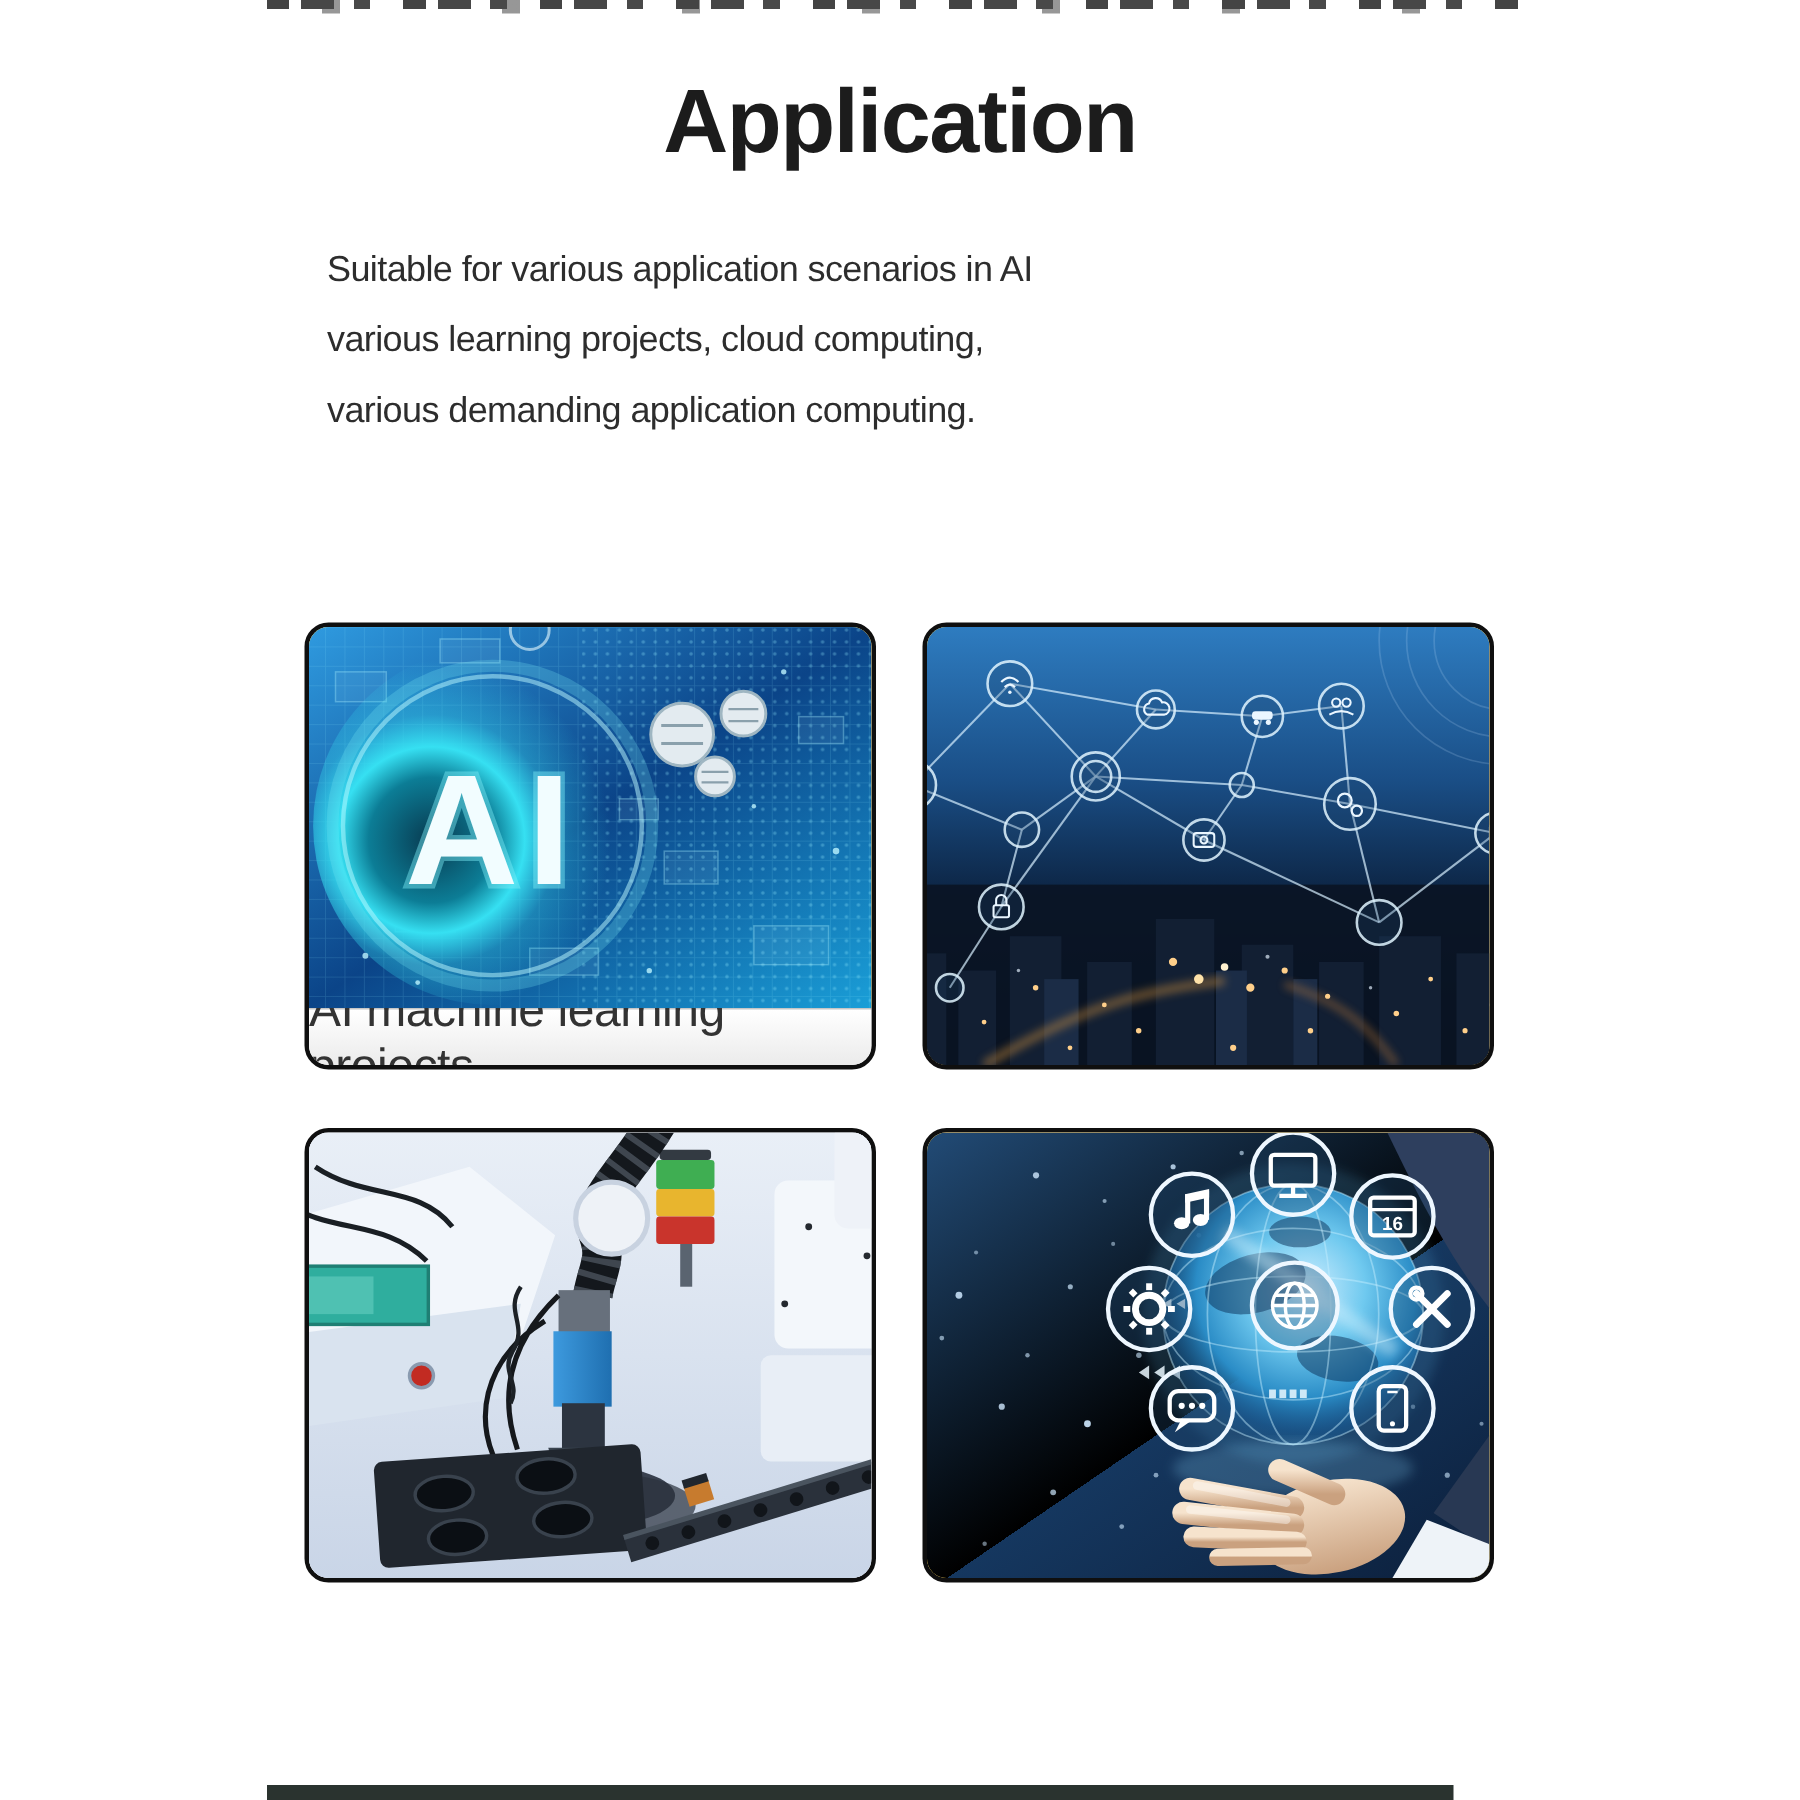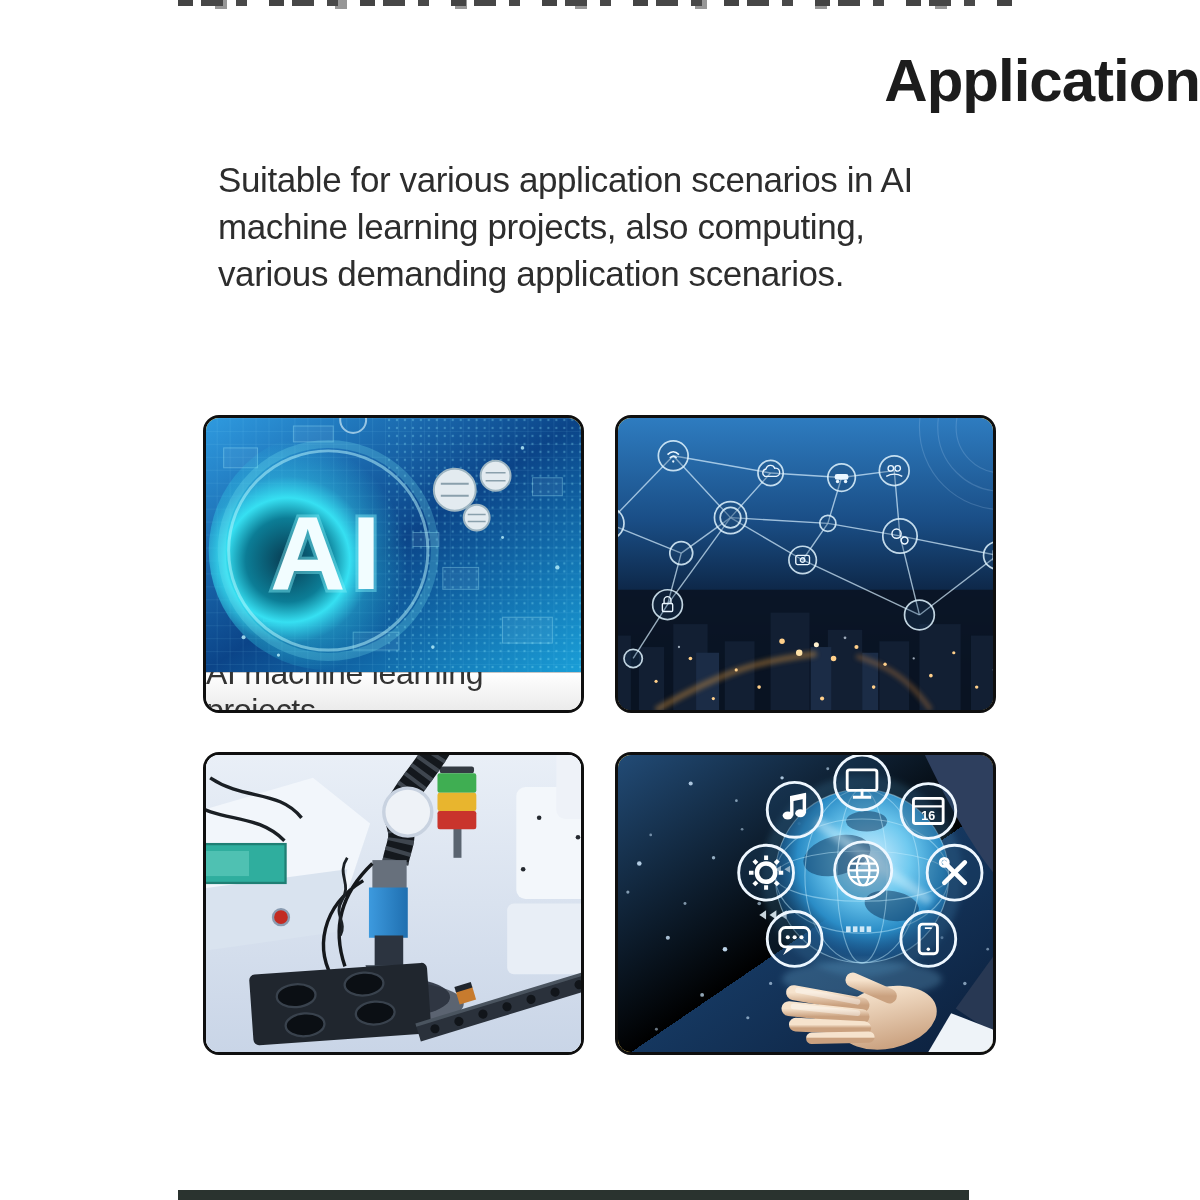--- a/index.html
+++ b/index.html
@@ -12,25 +12,25 @@
   .top-frag{
     position:absolute;top:0;left:178px;width:838px;height:9px;opacity:.88;
     background:
       repeating-linear-gradient(90deg,#2b2b2b 0 15px,transparent 15px 23px,#2e2e2e 23px 45px,transparent 45px 58px,#303030 58px 69px,transparent 69px 91px),
       repeating-linear-gradient(90deg,transparent 0 37px,rgba(40,40,40,.55) 37px 49px,transparent 49px 120px);
     background-size:auto 6px, auto 9px;
     background-repeat:repeat-x;
   }
   .page-title{
     position:absolute;top:46px;left:0;width:100%;margin:0;
-    text-align:right;font-size:60px;font-weight:700;color:#1c1c1c;letter-spacing:-1px;
+    text-align:center;font-size:60px;font-weight:700;color:#1c1c1c;letter-spacing:-1px;
   }
   .intro{
     position:absolute;left:218px;top:156px;color:#2d2d2d;
-    font-size:35px;line-height:47px;letter-spacing:-0.4px;white-space:nowrap;
+    font-size:24px;line-height:47px;letter-spacing:-0.4px;white-space:nowrap;
   }
   .tiles-grid{
     position:absolute;left:203px;top:415px;
     display:grid;grid-template-columns:381px 381px;grid-template-rows:298px 303px;
     column-gap:31px;row-gap:39px;
   }
   .tile{
     border:3px solid #0f0f0f;border-radius:16px;overflow:hidden;
     display:flex;flex-direction:column;background:#fff;box-sizing:border-box;
   }
@@ -47,22 +47,22 @@
 </style>
 </head>
 <body>
 
 <div class="top-frag"></div>
 
 <h1 class="page-title">Application</h1>
 
 <div class="intro">
   <div>Suitable for various application scenarios in AI</div>
-  <div>machine learning projects, also computing,</div>
-  <div>various demanding application scenarios.</div>
+  <div>various learning projects, cloud computing,</div>
+  <div>various demanding application computing.</div>
 </div>
 
 <div class="tiles-grid">
 
   <div class="tile">
     <div class="tile-img">
       <svg viewBox="0 0 381 255" preserveAspectRatio="xMidYMid slice">
         <defs>
           <linearGradient id="lgBlue" x1="0" y1="0" x2="1" y2="1">
             <stop offset="0" stop-color="#2f9be0"></stop>

